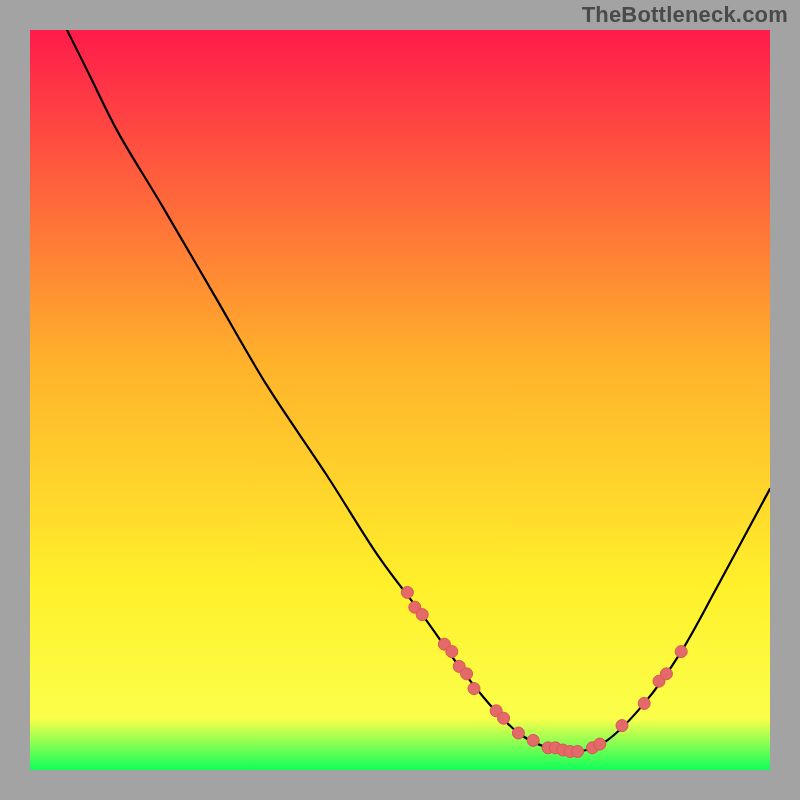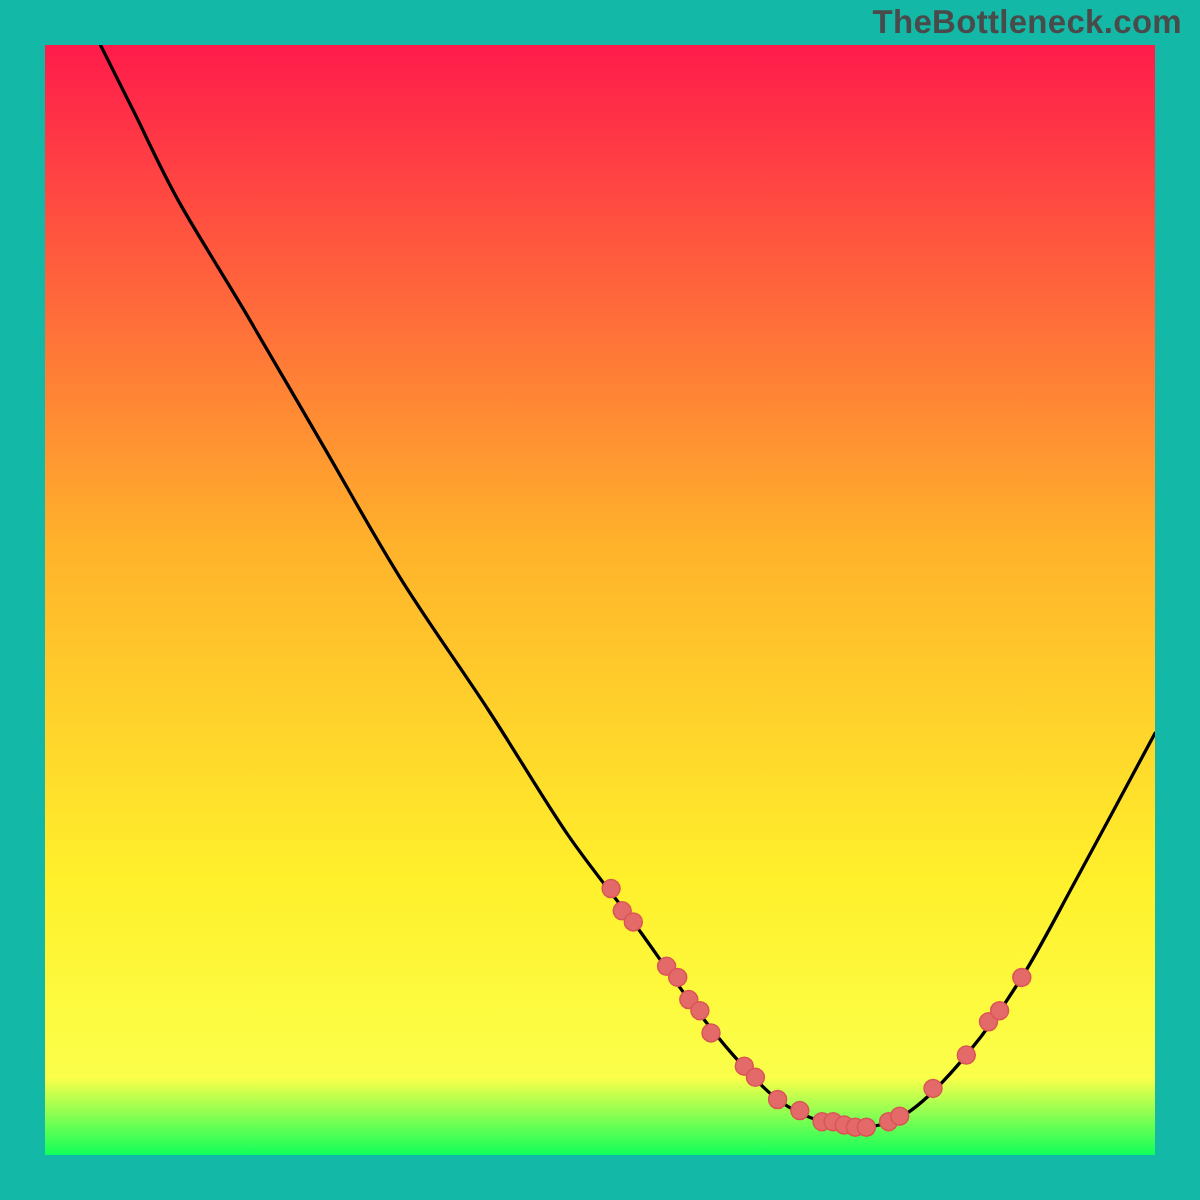--- a/index.html
+++ b/index.html
@@ -9,21 +9,21 @@
     height: 800px;
     background: #000;
     font-family: Arial, Helvetica, sans-serif;
   }
   .frame {
     position: absolute;
     left: 0;
     top: 0;
     width: 800px;
     height: 800px;
-    background: #14b8a6;
+    background: #a3a3a3;
   }
   .watermark {
     position: absolute;
     top: 2px;
     right: 12px;
     color: #4a4a4a;
     font-size: 22px;
     font-weight: 600;
     letter-spacing: 0.2px;
   }

